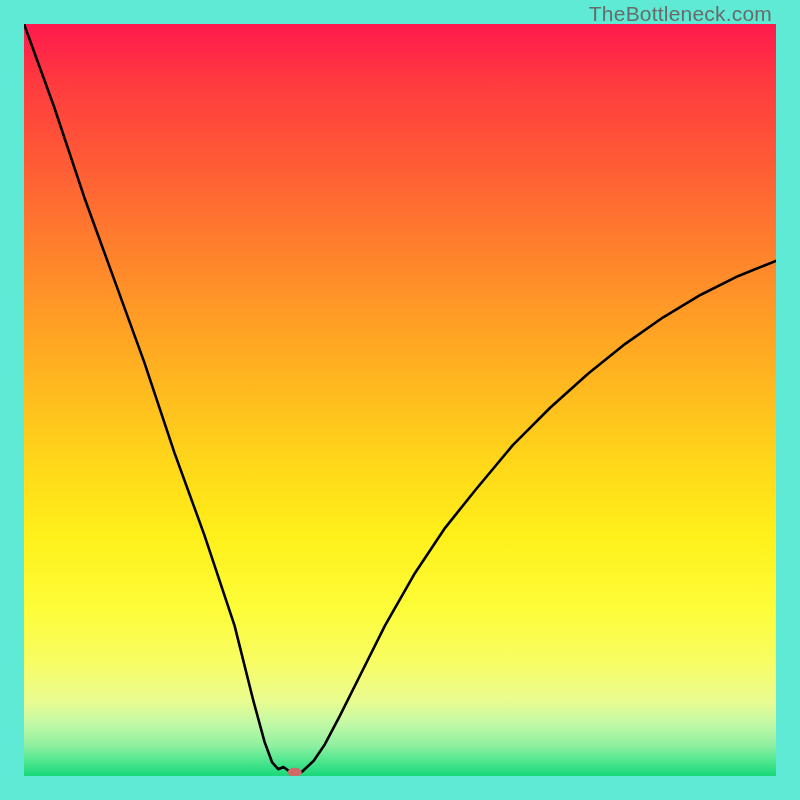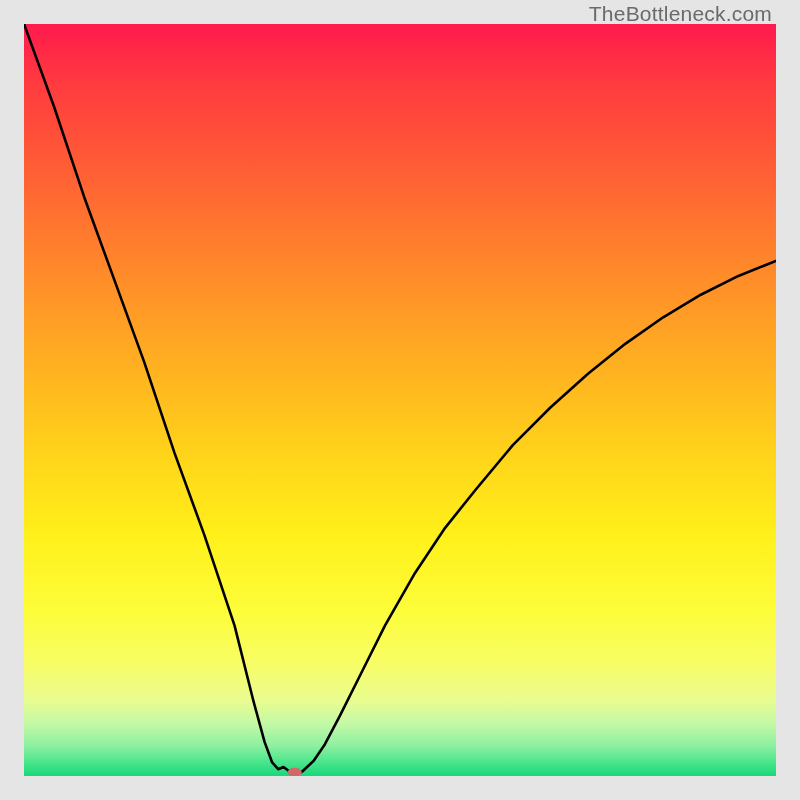--- a/index.html
+++ b/index.html
@@ -10,21 +10,21 @@
     background: #000;
     overflow: hidden;
     font-family: Arial, Helvetica, sans-serif;
   }
   .frame {
     position: absolute;
     top: 0;
     left: 0;
     width: 800px;
     height: 800px;
-    background: #e5e5e5;
+    background: #5eead4;
   }
   .plot {
     position: absolute;
     top: 24px;
     left: 24px;
     width: 752px;
     height: 752px;
     background: linear-gradient(to bottom,
       #ff1a4d 0%,
       #ff3b3f 8%,

